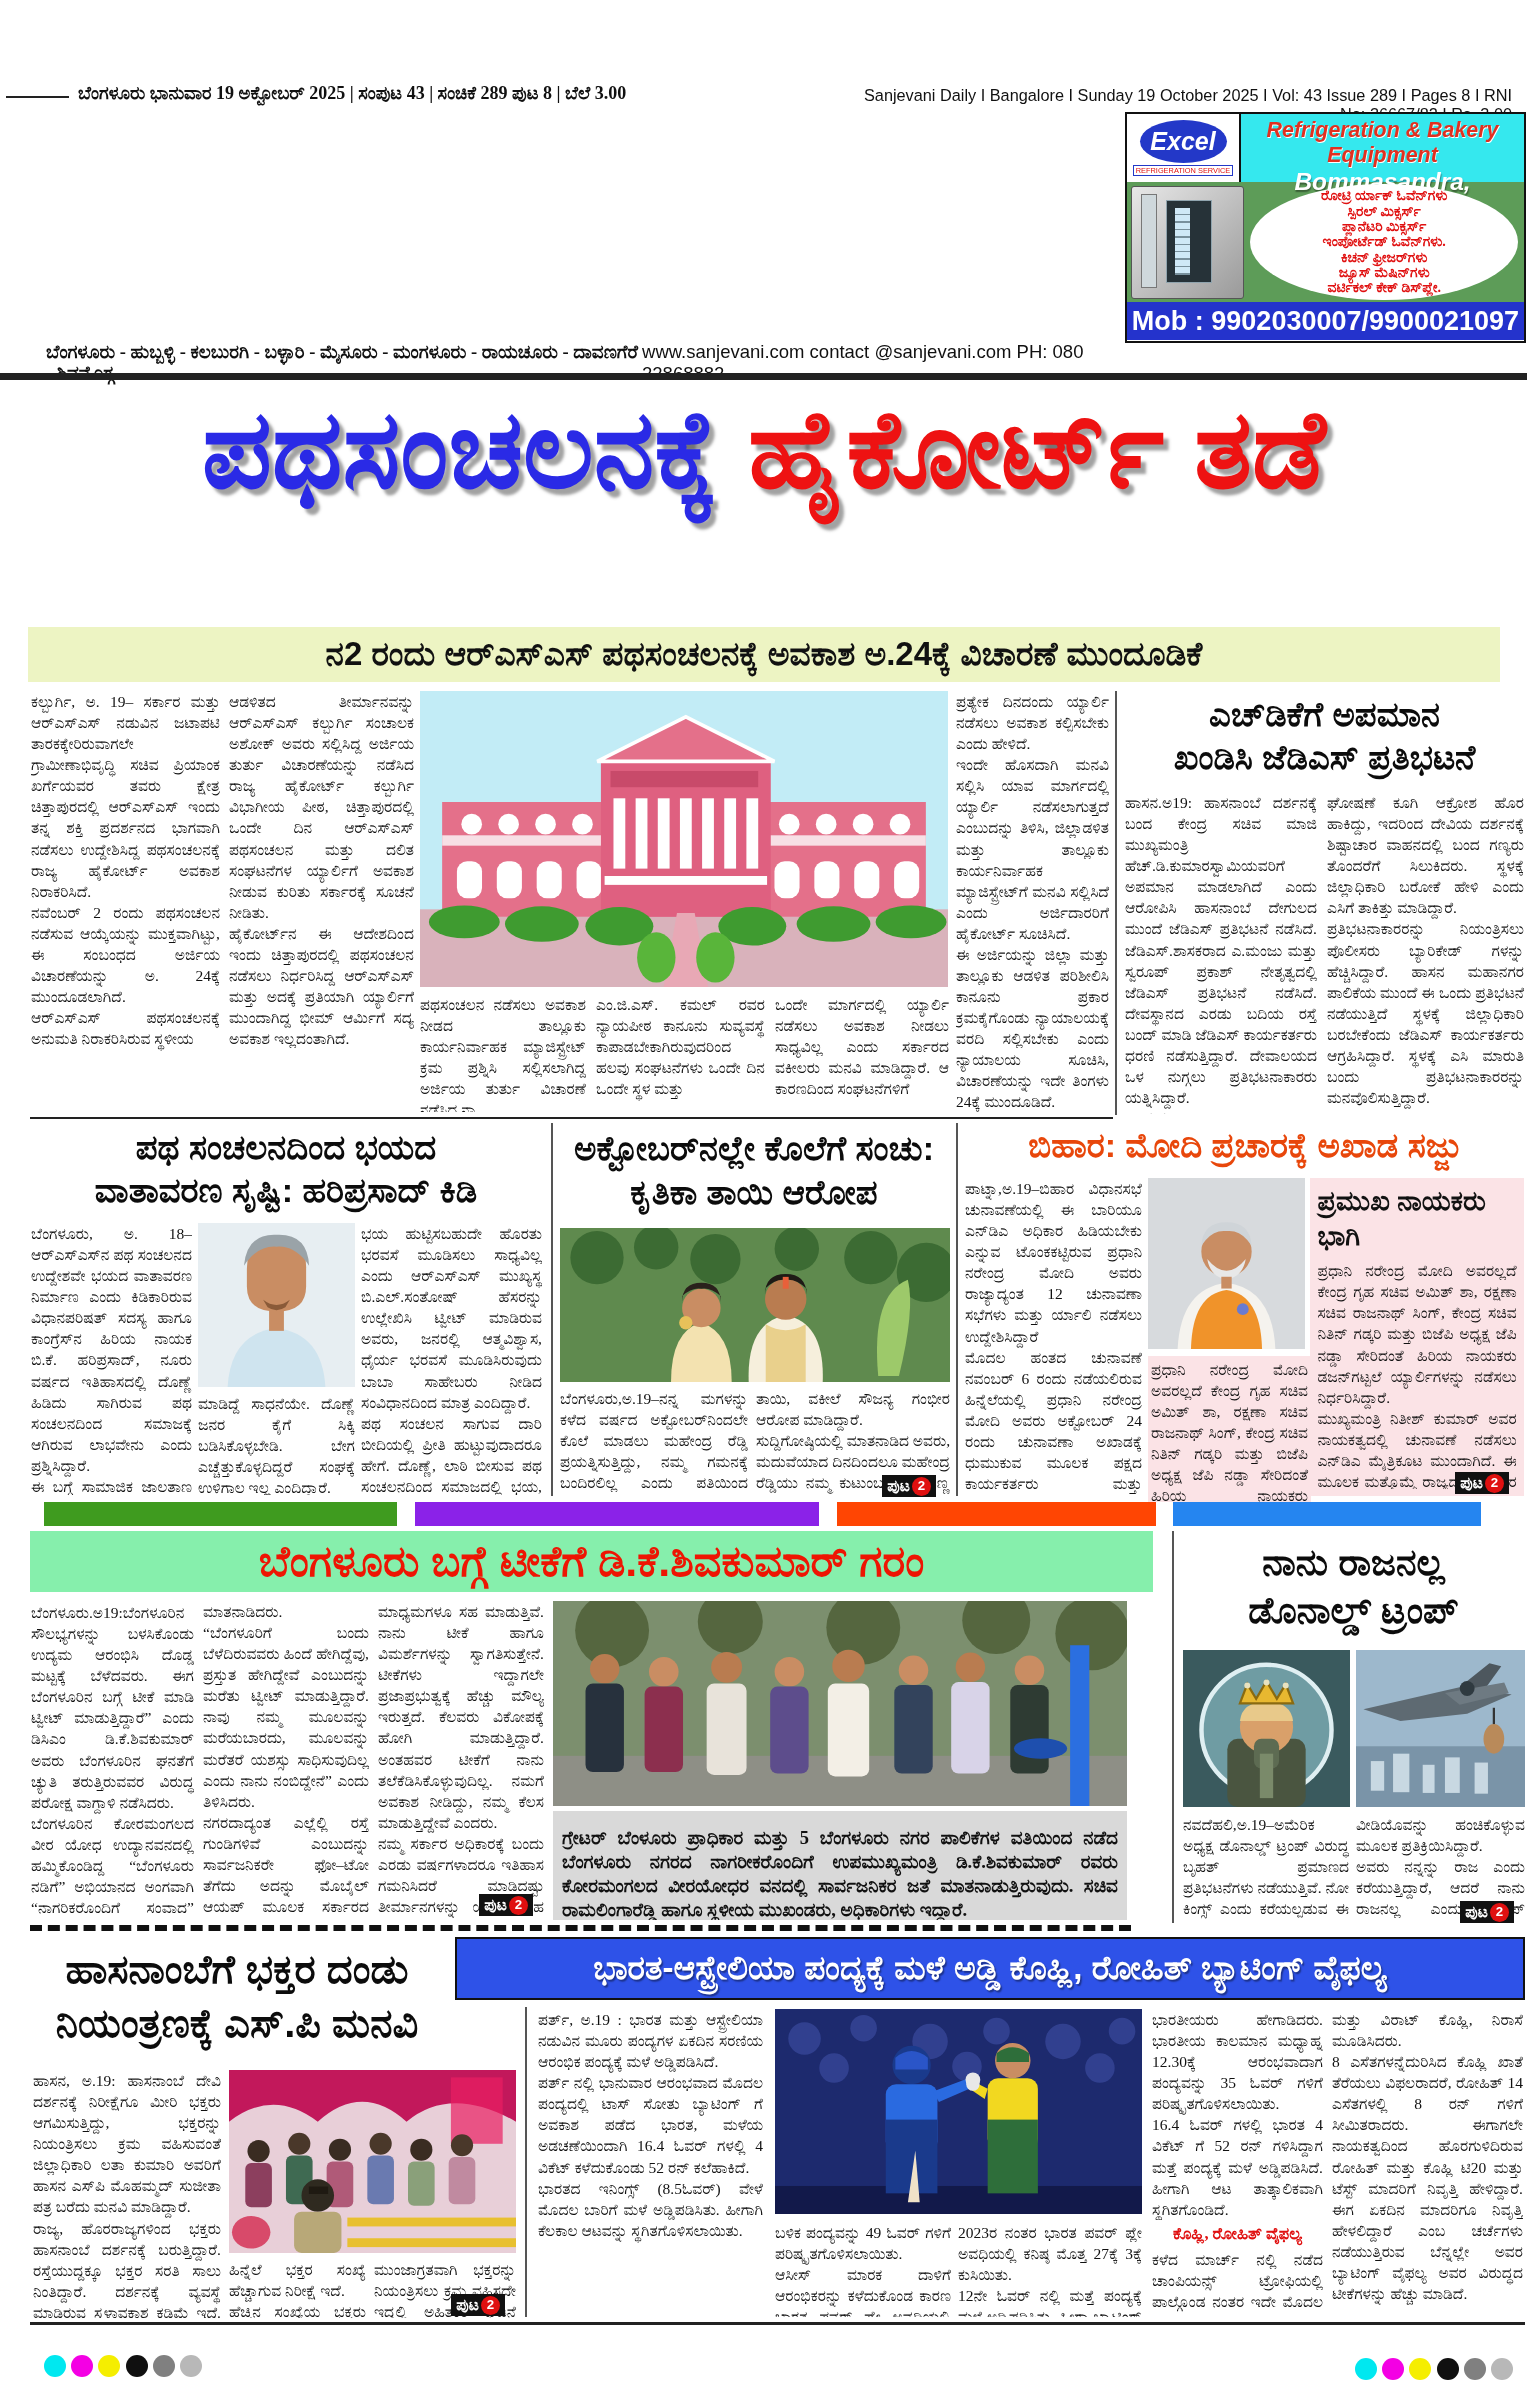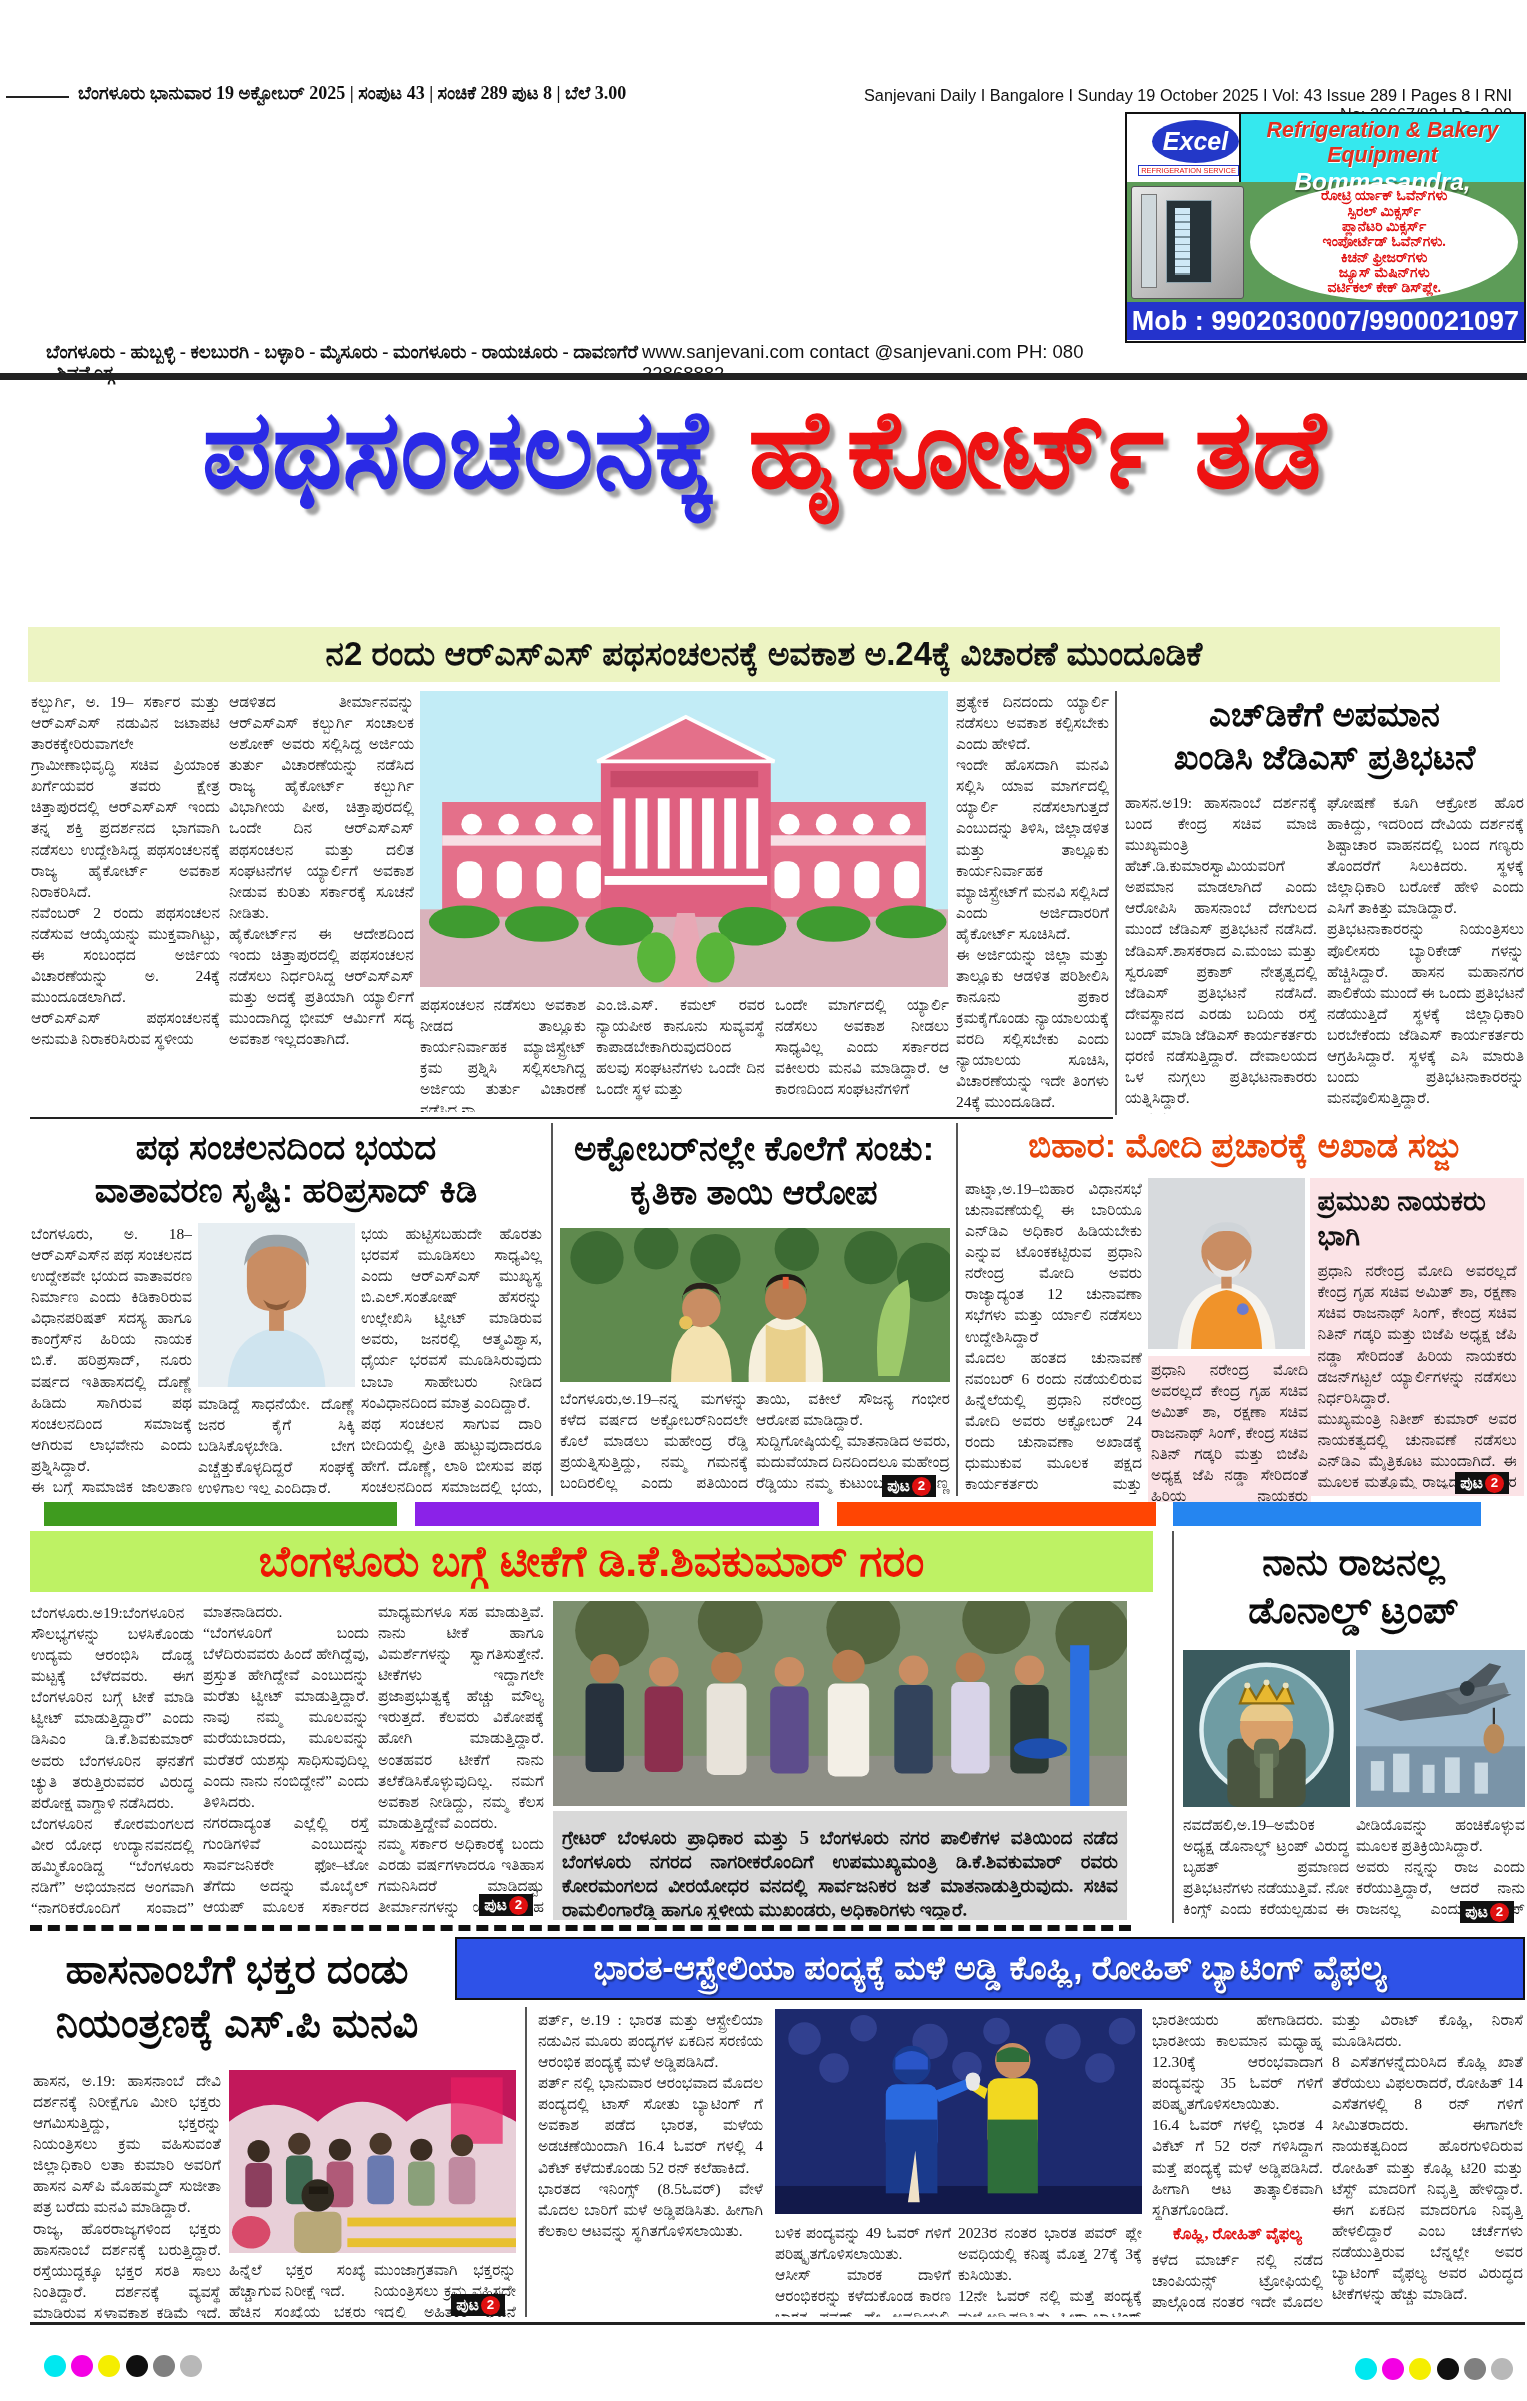--- a/index.html
+++ b/index.html
@@ -30,21 +30,21 @@
 
 <div class="page">
 
   <div class="abs hrule" style="left:6px;top:96px;width:63px;height:2.2px;"></div>
   <div class="abs" style="left:78px;top:83px;font-size:18px;font-weight:bold;">ಬೆಂಗಳೂರು ಭಾನುವಾರ  19 ಅಕ್ಟೋಬರ್ 2025 | ಸಂಪುಟ  43 | ಸಂಚಿಕೆ 289 ಪುಟ 8 | ಬೆಲೆ 3.00</div>
   <div class="abs" style="left:850px;top:86px;width:662px;text-align:right;font-size:16.3px;font-family:'Liberation Sans',sans-serif;">Sanjevani Daily   I  Bangalore I Sunday  19  October 2025 I Vol: 43  Issue 289 I  Pages  8  I RNI No: 36667/82  I  Rs. 3.00</div>
 
 
   <div class="abs" style="left:1125px;top:112px;width:401px;height:231px;border:2.2px solid #111;box-sizing:border-box;background:#fff;">
     <div style="display:flex;height:68px;">
-      <div style="width:112px;background:#fff;border-right:2.2px solid #111;display:flex;flex-direction:column;align-items:flex-end;justify-content:center;">
+      <div style="width:112px;background:#fff;border-right:2.2px solid #111;display:flex;flex-direction:column;align-items:center;justify-content:center;">
         <span style="background:#2338c8;color:#fff;border-radius:50%;width:87px;height:43px;display:flex;align-items:center;justify-content:center;font-size:25px;font-weight:bold;font-style:italic;font-family:'Liberation Sans',sans-serif;">Excel</span>
         <span style="color:#e01010;font-size:7.4px;font-family:'Liberation Sans',sans-serif;border:0.7px solid #2338c8;padding:0 2.2px;margin-top:1.5px;">REFRIGERATION SERVICE</span>
       </div>
       <div style="flex:1;background:#35e8ee;text-align:center;padding-top:4.4px;">
         <div style="font-size:21.4px;font-weight:bold;font-style:italic;color:#e03020;font-family:'Liberation Sans',sans-serif;text-shadow:0.7px 0.7px 0 #fff;">Refrigeration &amp; Bakery Equipment</div>
         <div style="font-size:24.4px;font-weight:bold;font-style:italic;color:#fff;font-family:'Liberation Sans',sans-serif;text-shadow:0.7px 1.5px 1.5px rgba(0,0,0,.4);">Bommasandra, Bangalore</div>
       </div>
     </div>
     <div style="display:flex;height:120px;background:#5d9c58;align-items:center;">
       <div style="width:111px;height:111px;margin-left:4.4px;background:linear-gradient(135deg,#e8e8e8,#9a9a9a);border:1.5px solid #555;border-radius:3px;position:relative;">
@@ -236,21 +236,21 @@
   <div class="abs cont" style="left:1455px;top:1472px;">
       <span>ಪುಟ</span>
       <span class="num">2</span>
     </div>
 
   <div class="abs" style="left:44px;top:1502px;width:353px;height:24px;background:#3f9b1f;"></div>
   <div class="abs" style="left:415px;top:1502px;width:404px;height:24px;background:#8b22e8;"></div>
   <div class="abs" style="left:837px;top:1502px;width:319px;height:24px;background:#ff4503;"></div>
   <div class="abs" style="left:1173px;top:1502px;width:308px;height:24px;background:#2585f0;"></div>
 
-  <div class="abs" style="left:30px;top:1531px;width:1123px;height:61px;background:#bef264;display:flex;align-items:center;justify-content:center;">
+  <div class="abs" style="left:30px;top:1531px;width:1123px;height:61px;background:#86efac;display:flex;align-items:center;justify-content:center;">
     <span style="font-size:43px;font-weight:900;color:#ee1503;font-family:'Liberation Sans',sans-serif;">ಬೆಂಗಳೂರು ಬಗ್ಗೆ ಟೀಕೆಗೆ ಡಿ.ಕೆ.ಶಿವಕುಮಾರ್ ಗರಂ</span>
   </div>
 
   <div class="abs kn-body" style="left:31px;top:1602px;width:163px;height:318px;">ಬೆಂಗಳೂರು.ಅ19:ಬೆಂಗಳೂರಿನ ಸೌಲಭ್ಯಗಳನ್ನು ಬಳಸಿಕೊಂಡು ಉದ್ಯಮ ಆರಂಭಿಸಿ ದೊಡ್ಡ ಮಟ್ಟಕ್ಕೆ ಬೆಳೆದವರು. ಈಗ ಬೆಂಗಳೂರಿನ ಬಗ್ಗೆ ಟೀಕೆ ಮಾಡಿ ಟ್ವೀಟ್ ಮಾಡುತ್ತಿದ್ದಾರೆ” ಎಂದು ಡಿಸಿಎಂ ಡಿ.ಕೆ.ಶಿವಕುಮಾರ್ ಅವರು ಬೆಂಗಳೂರಿನ ಘನತೆಗೆ ಚ್ಯುತಿ ತರುತ್ತಿರುವವರ ವಿರುದ್ಧ ಪರೋಕ್ಷ ವಾಗ್ದಾಳಿ ನಡೆಸಿದರು.
 ಬೆಂಗಳೂರಿನ ಕೋರಮಂಗಲದ ವೀರ ಯೋಧ ಉದ್ಯಾನವನದಲ್ಲಿ ಹಮ್ಮಿಕೊಂಡಿದ್ದ “ಬೆಂಗಳೂರು ನಡಿಗೆ” ಅಭಿಯಾನದ ಅಂಗವಾಗಿ “ನಾಗರಿಕರೊಂದಿಗೆ ಸಂವಾದ” ನಡೆಸಿ, ಅವರ ಅಹವಾಲುಗಳನ್ನು ಆಲಿಸಿ ಡಿಸಿಎಂ ಡಿ.ಕೆ.ಶಿವಕುಮಾರ್ ಅವರು</div>
   <div class="abs kn-body" style="left:203px;top:1601px;width:166px;height:318px;">ಮಾತನಾಡಿದರು.
 “ಬೆಂಗಳೂರಿಗೆ ಬಂದು ಬೆಳೆದಿರುವವರು ಹಿಂದೆ ಹೇಗಿದ್ದೆವು, ಪ್ರಸ್ತುತ ಹೇಗಿದ್ದೇವೆ ಎಂಬುದನ್ನು ಮರೆತು ಟ್ವೀಟ್ ಮಾಡುತ್ತಿದ್ದಾರೆ. ನಾವು ನಮ್ಮ ಮೂಲವನ್ನು ಮರೆಯಬಾರದು, ಮೂಲವನ್ನು ಮರೆತರೆ ಯಶಸ್ಸು ಸಾಧಿಸುವುದಿಲ್ಲ ಎಂದು ನಾನು ನಂಬಿದ್ದೇನೆ” ಎಂದು ತಿಳಿಸಿದರು.
 ನಗರದಾದ್ಯಂತ ಎಲ್ಲೆಲ್ಲಿ ರಸ್ತೆ ಗುಂಡಿಗಳಿವೆ ಎಂಬುದನ್ನು ಸಾರ್ವಜನಿಕರೇ ಫೋ–ಟೋ ತೆಗೆದು ಅದನ್ನು ಮೊಬೈಲ್ ಆಯಪ್ ಮೂಲಕ ಸರ್ಕಾರದ ಗಮನಕ್ಕೆ ತರುವ ವ್ಯವಸ್ಥೆಯನ್ನು ಇಡೀ ದೇಶದಲ್ಲಿಯೇ ಮೊದಲ ಬಾರಿಗೆ ನಾವು ರೂಪಿಸಿದ್ದೇವೆ.</div>
   <div class="abs kn-body" style="left:378px;top:1601px;width:166px;height:318px;">ಮಾಧ್ಯಮಗಳೂ ಸಹ ಮಾಡುತ್ತಿವೆ. ನಾನು ಟೀಕೆ ಹಾಗೂ ವಿಮರ್ಶೆಗಳನ್ನು ಸ್ವಾಗತಿಸುತ್ತೇನೆ. ಟೀಕೆಗಳು ಇದ್ದಾಗಲೇ ಪ್ರಜಾಪ್ರಭುತ್ವಕ್ಕೆ ಹೆಚ್ಚು ಮೌಲ್ಯ ಇರುತ್ತದೆ. ಕೆಲವರು ವಿಕೋಪಕ್ಕೆ ಹೋಗಿ ಮಾಡುತ್ತಿದ್ದಾರೆ. ಅಂತಹವರ ಟೀಕೆಗೆ ನಾನು ತಲೆಕೆಡಿಸಿಕೊಳ್ಳುವುದಿಲ್ಲ. ನಮಗೆ ಅವಕಾಶ ನೀಡಿದ್ದು, ನಮ್ಮ ಕೆಲಸ ಮಾಡುತ್ತಿದ್ದೇವೆ ಎಂದರು.
 ನಮ್ಮ ಸರ್ಕಾರ ಅಧಿಕಾರಕ್ಕೆ ಬಂದು ಎರಡು ವರ್ಷಗಳಾದರೂ ಇತಿಹಾಸ ಗಮನಿಸಿದರೆ ಮಾಡಿದಷ್ಟು ತೀರ್ಮಾನಗಳನ್ನು ಯಾರೂ ಸಹ ಮಾಡಿಲ್ಲ.</div>

